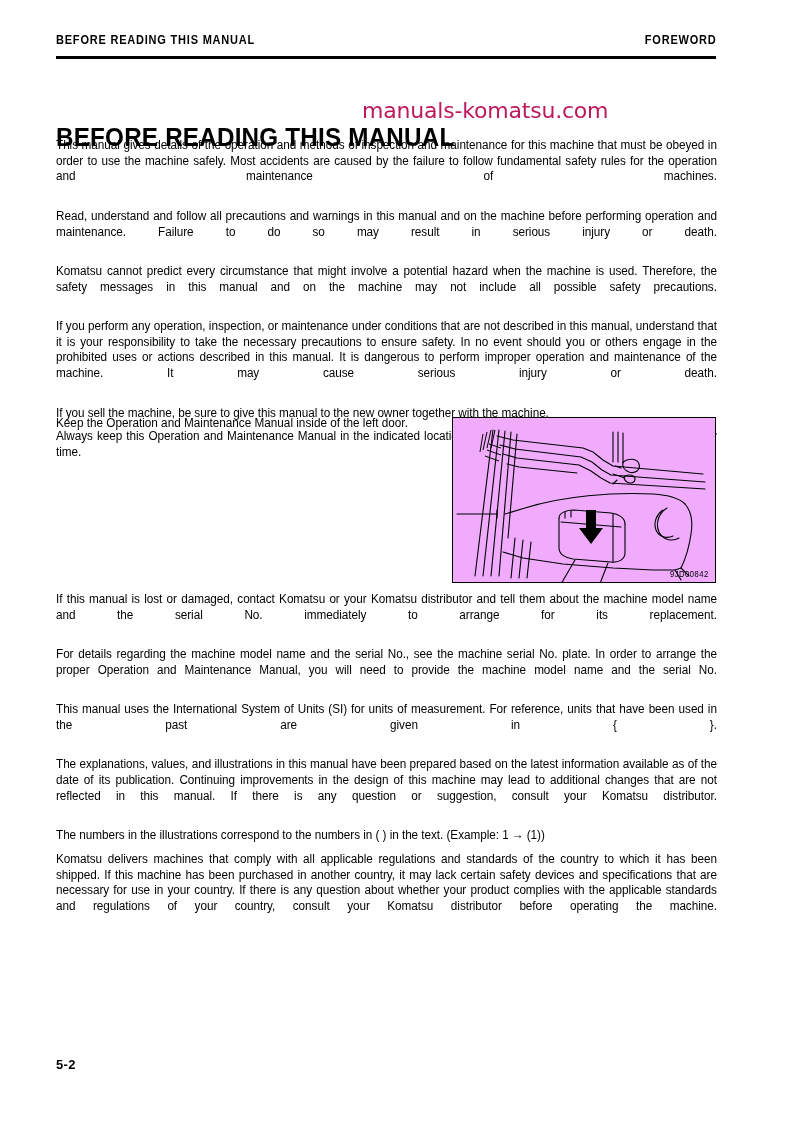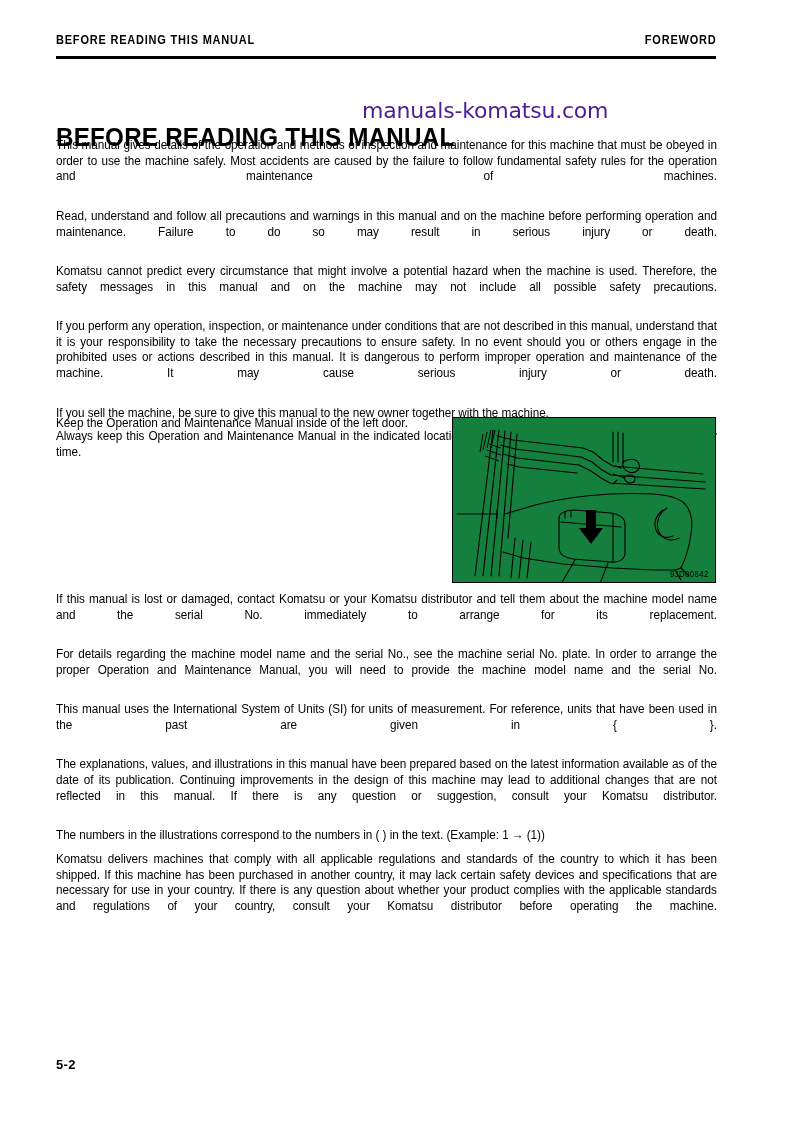--- a/index.html
+++ b/index.html
@@ -57,21 +57,21 @@
   }
 
   
   .watermark {
     position: absolute;
     left: 362px;
     top: 98px;
     font-family: "DejaVu Sans", sans-serif;
     font-size: 22px;
     font-weight: normal;
-    color: #4c1d95;
+    color: #be185d;
     white-space: nowrap;
     letter-spacing: -0.2px;
   }
 
   
   .chapter-title {
     position: absolute;
     left: 56px;
     top: 106px;
     font-family: "Liberation Sans", sans-serif;
@@ -134,21 +134,21 @@
 
   
   .figure {
     position: absolute;
     left: 452px;
     top: 417px;
     width: 264px;
     height: 166px;
     border: 1px solid #000000;
     box-sizing: border-box;
-    background: #15803d;
+    background: #f0abfc;
     overflow: hidden;
   }
   .figure svg { display: block; }
   .figure-id {
     position: absolute;
     right: 6px;
     bottom: 3px;
     font-family: "Liberation Sans", sans-serif;
     font-size: 9px;
     letter-spacing: 0.6px;

